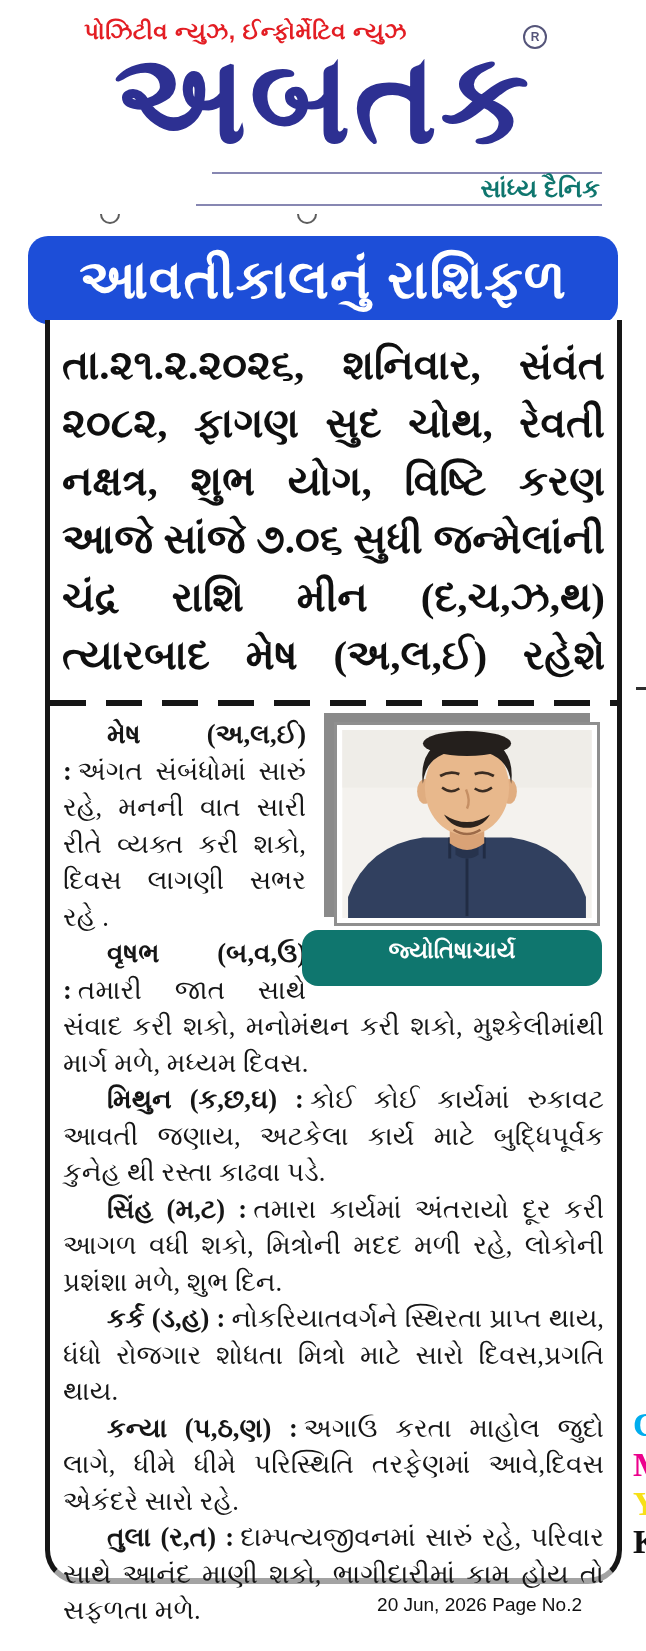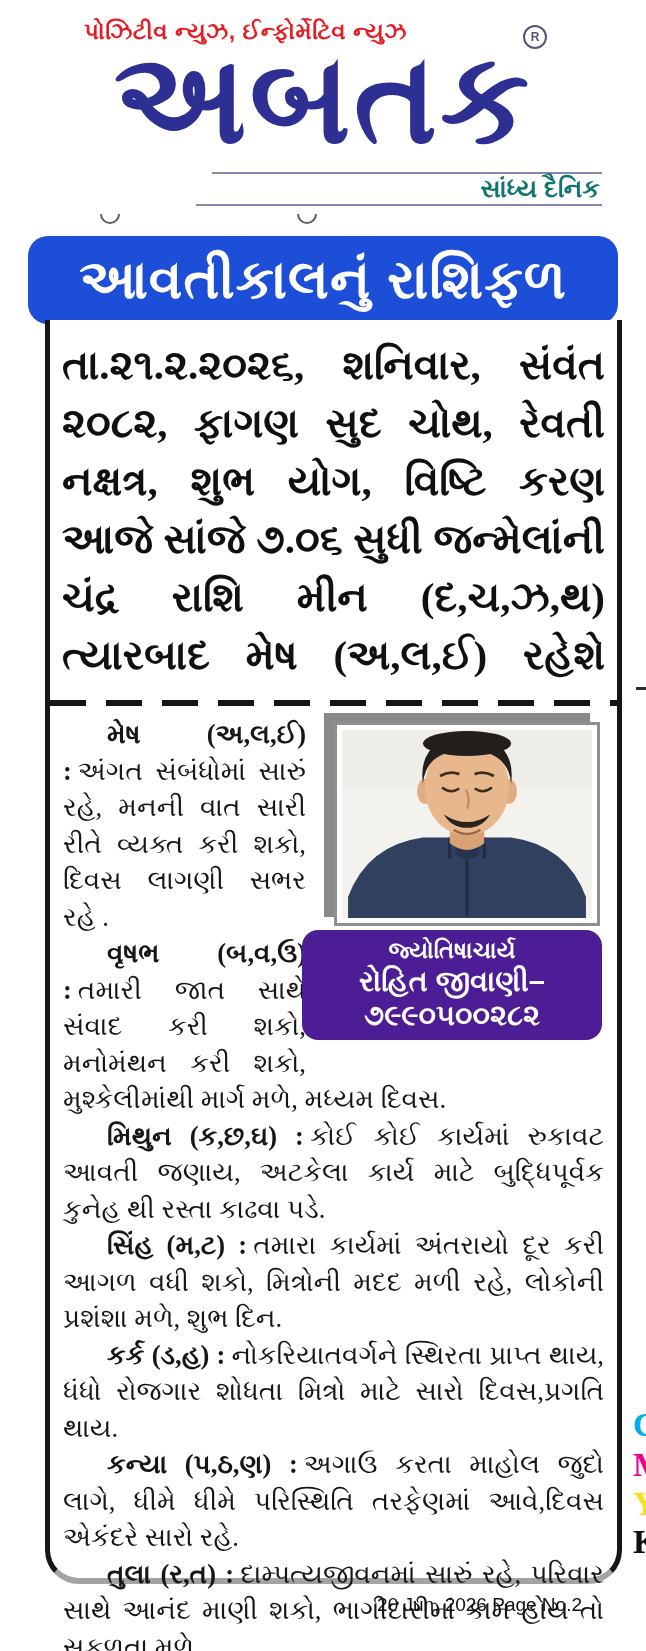--- a/index.html
+++ b/index.html
@@ -75,22 +75,22 @@
   
   .photo-wrap { float:right; width:288px; margin:6px 0 6px 10px; }
   .photo-frame {
     margin-left:18px; width:266px; height:204px; background:#ffffff;
     border:3px solid #8f8f8f; box-shadow:-10px -9px 0 #8a8a8a;
     padding:5px; box-sizing:border-box;
   }
   .photo-frame svg { display:block; width:100%; height:100%; }
   .caption {
     position:relative; margin-top:4px; margin-left:-14px; width:300px;
-    background:#4c1d95; border-radius:16px; color:#ffffff; text-align:center;
-    padding:6px 4px 8px 4px; box-sizing:border-box;
+    background:#0f766e; border-radius:16px; color:#ffffff; text-align:center;
+    padding:6px 4px 22px 4px; box-sizing:border-box;
   }
   .caption-title { font-size:23px; font-weight:bold; line-height:28px; font-family:"Liberation Sans", sans-serif; }
   .caption-name  { font-size:29px; font-weight:bold; line-height:34px; font-family:"Liberation Sans", sans-serif; }
 
   
   .cmyk {
     position:absolute; left:633px; font-size:34px; font-weight:bold;
     font-family:"Liberation Serif", serif; line-height:34px;
   }
   .cmyk.c { top:1408px; color:#00adee; }
@@ -160,21 +160,20 @@
 
             <path d="M129,62 q5,12 1,20" stroke="#c58f64" stroke-width="2.5" fill="none"></path>
 
             <path d="M106,88 q24,16 48,0 q-8,14 -24,14 q-16,0 -24,-14 Z" fill="#2b221d"></path>
 
             <path d="M116,104 q14,9 28,0" stroke="#9c6a48" stroke-width="2.5" fill="none"></path>
           </svg>
         </div>
         <div class="caption">
           <div class="caption-title">જ્યોતિષાચાર્ય</div>
-          <div class="caption-name">રોહિત જીવાણી–૭૯૯૦૫૦૦૨૮૨</div>
         </div>
       </div>
 
       <p><b class="sign-name">મેષ (અ,લ,ઈ) :</b><span>અંગત સંબંધોમાં સારું રહે, મનની વાત સારી રીતે વ્યક્ત કરી શકો, દિવસ લાગણી સભર રહે .</span></p>
       <p><b class="sign-name">વૃષભ (બ,વ,ઉ) :</b><span>તમારી જાત સાથે સંવાદ કરી શકો, મનોમંથન કરી શકો, મુશ્કેલીમાંથી માર્ગ મળે, મધ્યમ દિવસ.</span></p>
       <p><b class="sign-name">મિથુન (ક,છ,ઘ) :</b><span>કોઈ કોઈ કાર્યમાં રુકાવટ આવતી જણાય, અટકેલા કાર્ય માટે બુદ્ધિપૂર્વક કુનેહ થી રસ્તા કાઢવા પડે.</span></p>
       <p><b class="sign-name">સિંહ (મ,ટ) :</b><span>તમારા કાર્યમાં અંતરાયો દૂર કરી આગળ વધી શકો, મિત્રોની મદદ મળી રહે, લોકોની પ્રશંશા મળે, શુભ દિન.</span></p>
       <p><b class="sign-name">કર્ક (ડ,હ) :</b><span>નોકરિયાતવર્ગને સ્થિરતા પ્રાપ્ત થાય, ધંધો રોજગાર શોધતા મિત્રો માટે સારો દિવસ,પ્રગતિ થાય.</span></p>
       <p><b class="sign-name">કન્યા (પ,ઠ,ણ) :</b><span>અગાઉ કરતા માહોલ જુદો લાગે, ધીમે ધીમે પરિસ્થિતિ તરફેણમાં આવે,દિવસ એકંદરે સારો રહે.</span></p>
       <p><b class="sign-name">તુલા (ર,ત) :</b><span>દામ્પત્યજીવનમાં સારું રહે, પરિવાર સાથે આનંદ માણી શકો, ભાગીદારીમાં કામ હોય તો સફળતા મળે.</span></p>

